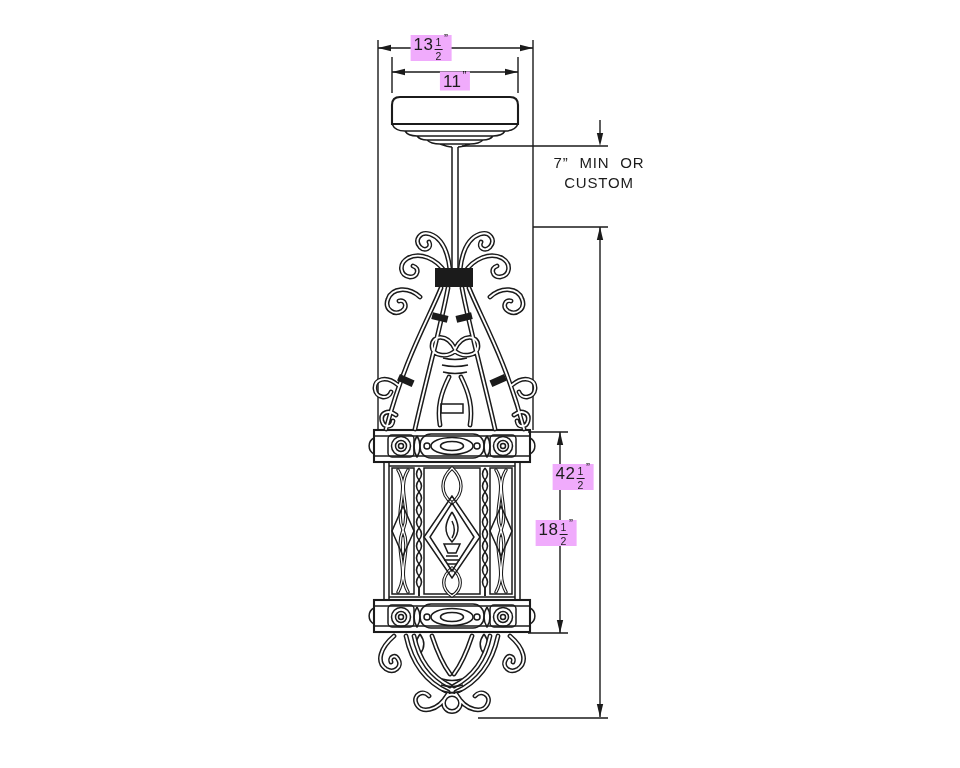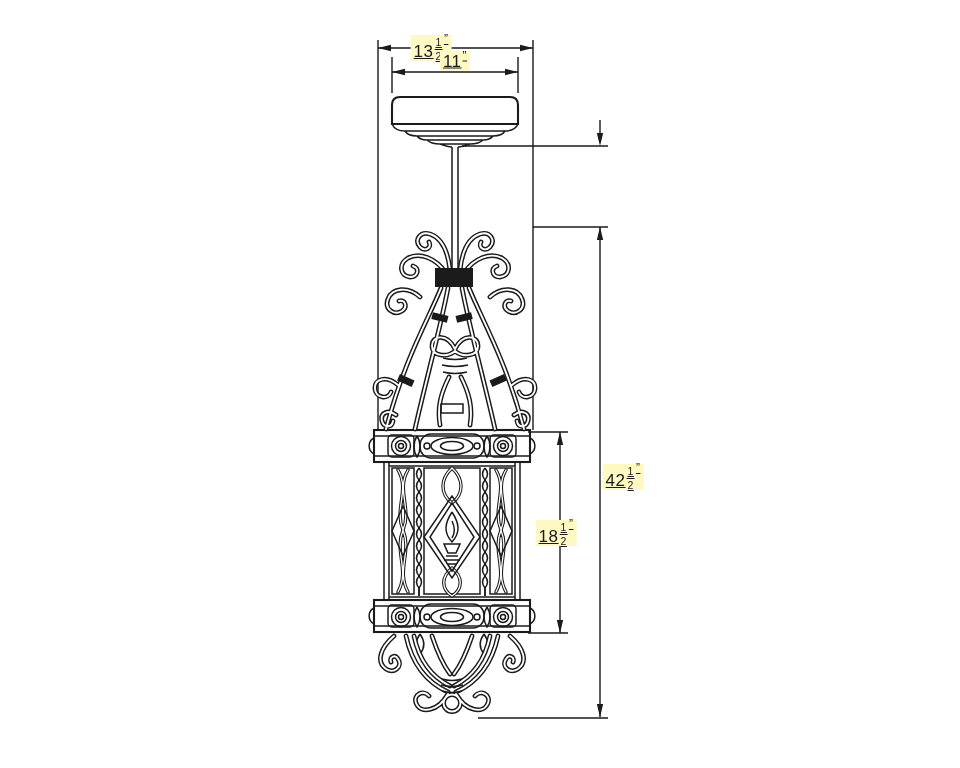--- a/index.html
+++ b/index.html
@@ -15,23 +15,23 @@
   .thin2  { fill:none; stroke:#1b1b1b; stroke-width:2.1; }
   .solid  { fill:#1b1b1b; stroke:none; }
   .iron   { fill:none; stroke:#1b1b1b; stroke-width:4.8; stroke-linecap:round; }
   .ironc  { fill:none; stroke:#ffffff; stroke-width:1.9; stroke-linecap:round; }
   .lat    { fill:none; stroke:#1b1b1b; stroke-width:3.4; stroke-linecap:round; }
   .latc   { fill:none; stroke:#ffffff; stroke-width:1.3; stroke-linecap:round; }
 
   
   .label {
     position:absolute; transform:translate(-50%,-50%);
-    background:#fef9c3; padding:1px 3px; white-space:nowrap;
+    background:#f0abfc; padding:1px 3px; white-space:nowrap;
     font-size:17px; letter-spacing:0.5px;
-    display:flex; align-items:flex-end; line-height:1;text-decoration:underline;
+    display:flex; align-items:flex-start; line-height:1;
   }
   .frac { display:inline-flex; flex-direction:column; align-items:center;
           font-size:10.5px; line-height:1; margin-left:1px; transform:translateY(1px); }
   .frac .num { border-bottom:1.3px solid #1b1b1b; padding:0 1px 1px; }
   .frac .den { padding-top:1px; }
   .unit { font-size:12px; align-self:flex-start; margin-top:-3px; margin-left:1px; }
   .stem-note { display:block; transform:translate(-50%,-50%); text-align:center;
                font-size:15px; letter-spacing:0.8px; word-spacing:6px; line-height:1.3;
                background:transparent; padding:0; }
 </style>
@@ -201,27 +201,31 @@
 
 <div class="label" style="left:431px; top:48px;">
   <span>13</span>
       <span class="frac">
         <span class="num">1</span>
         <span class="den">2</span>
       </span>
       <span class="unit">”</span>
 </div>
 
-<div class="label" style="left:455px; top:61px;">
+<div class="label" style="left:455px; top:81px;">
   <span>11</span>
       <span class="unit">”</span>
 </div>
 
-
-<div class="label" style="left:623px; top:477px;">
+<div class="stem-note" style="position:absolute; left:599px; top:172px;">
+  <span style="display:block;">7” MIN OR</span>
+  <span style="display:block;">CUSTOM</span>
+</div>
+
+<div class="label" style="left:573px; top:477px;">
   <span>42</span>
       <span class="frac">
         <span class="num">1</span>
         <span class="den">2</span>
       </span>
       <span class="unit">”</span>
 </div>
 
 <div class="label" style="left:556px; top:533px;">
   <span>18</span>

